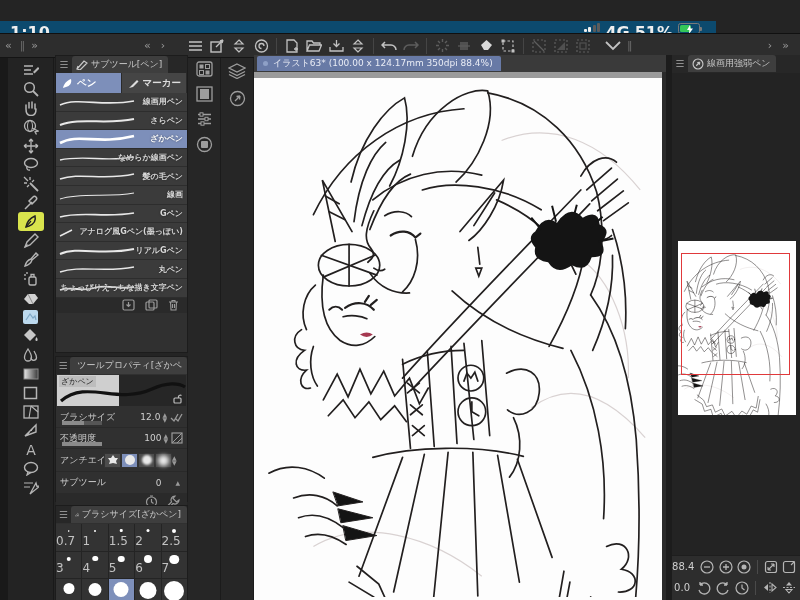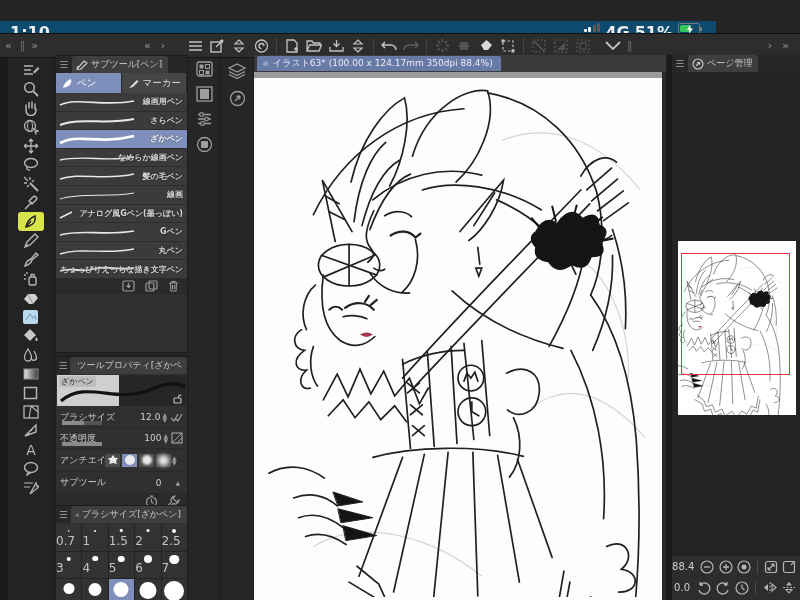--- a/index.html
+++ b/index.html
@@ -40,21 +40,21 @@
   .tool.deco { background:transparent; }
 
   
   .panel { background:#303030; border:1px solid #1c1c1c; }
   .phead { height:17px; background:#272727; display:flex; align-items:center; color:#c9c9c9; font-size:9px; }
   .phead .burger { width:16px; color:#8f8f8f; font-size:10px; text-align:center; }
   .ptab { background:#3e3e3e; height:17px; display:flex; align-items:center; gap:3px; padding:0 6px 0 4px; border-radius:3px 3px 0 0; white-space:nowrap; overflow:hidden; }
 
   
   #subtool { left:55px; top:55px; width:133px; height:298px; }
-  .st-tabs { display:flex; height:20px; }
+  .st-tabs { display:flex; height:20px;font-weight:bold; }
   .st-tab { flex:1; display:flex; align-items:center; gap:4px; padding-left:6px; font-size:9.5px; color:#ddd; background:#454545; border-right:1px solid #2a2a2a; }
   .st-tab.sel { background:#7d8fba; color:#fff; }
   .pen-row { height:18.6px; display:flex; align-items:center; justify-content:flex-end; padding:0 4px; background:#3b3b3b; border-bottom:1px solid #2d2d2d; color:#d8d8d8; font-size:8px; white-space:nowrap; overflow:hidden; position:relative;}
   .pen-row.sel { background:#7d8fba; color:#fff; }
   .pen-row svg { position:absolute; left:2px; top:2px; }
   .pen-row span { position:relative; z-index:2; text-shadow:0 0 2px rgba(0,0,0,.5);font-weight:bold;}
   .st-foot { height:15px; background:#2a2a2a; display:flex; justify-content:flex-end; align-items:center; gap:10px; padding-right:8px;}
 
   
   #toolprop { left:55px; top:356px; width:133px; height:146px; }
@@ -549,29 +549,35 @@
           <span>髪の毛ペン</span>
         </div>
       <div class="pen-row">
           <svg width="80" height="14" viewBox="0 0 80 14">
             <path d="M2,11 C24,4 50,10 76,5" stroke="#e8e8e8" stroke-width="1.2" fill="none"></path>
           </svg>
           <span>線画</span>
         </div>
       <div class="pen-row">
           <svg width="80" height="14" viewBox="0 0 80 14">
+            <path d="M2,10 C22,4 48,11 76,6" stroke="#e8e8e8" stroke-width="1.7" fill="none"></path>
+          </svg>
+          <span>Gペン</span>
+        </div>
+      <div class="pen-row">
+          <svg width="80" height="14" viewBox="0 0 80 14">
             <path d="M2,11 L14,5" stroke="#e8e8e8" stroke-width="1.4" fill="none"></path>
           </svg>
           <span>アナログ風Gペン(墨っぽい)</span>
         </div>
       <div class="pen-row">
           <svg width="80" height="14" viewBox="0 0 80 14">
-            <path d="M2,10 C22,4 48,11 76,6" stroke="#e8e8e8" stroke-width="1.7" fill="none"></path>
-          </svg>
-          <span>Gペン</span>
+            <path d="M2,10 C20,2 44,12 76,5" stroke="#e8e8e8" stroke-width="2" fill="none"></path>
+          </svg>
+          <span>リアルGペン</span>
         </div>
       <div class="pen-row">
           <svg width="80" height="14" viewBox="0 0 80 14">
             <path d="M2,10 C22,3 46,11 76,5" stroke="#e8e8e8" stroke-width="1.4" fill="none"></path>
           </svg>
           <span>丸ペン</span>
         </div>
       <div class="pen-row">
           <svg width="80" height="14" viewBox="0 0 80 14">
             <path d="M2,9 C14,5 24,11 36,7 C48,3 62,9 76,6" stroke="#e8e8e8" stroke-width="1.8" fill="none"></path>
@@ -809,21 +815,21 @@
   <div id="canvas-scroll" class="abs"></div>
 
   <div id="navigator" class="abs">
     <div class="phead">
       <span class="burger">☰</span>
       <span class="ptab">
         <svg width="12" height="12" viewBox="0 0 17 17">
             <circle cx="8.5" cy="8.5" r="7" fill="none" stroke="#c9c9c9" stroke-width="1.6"></circle>
             <path d="M6,11 L11,6 M11,6 l-3.5,.5 M11,6 l-.5,3.5" stroke="#c9c9c9" stroke-width="1.6" fill="none"></path>
           </svg>
-        <span>ページ管理</span>
+        <span>線画用強弱ペン</span>
       </span>
     </div>
     <div class="nav-body">
       <div class="nav-thumb">
         <svg width="118" height="174" viewBox="30 0 360 521" preserveAspectRatio="xMidYMid slice">
             <use href="#artwork"></use>
           </svg>
         <div class="nav-view" style="left:3px; top:12px; width:109px; height:122px;"></div>
       </div>
     </div>

